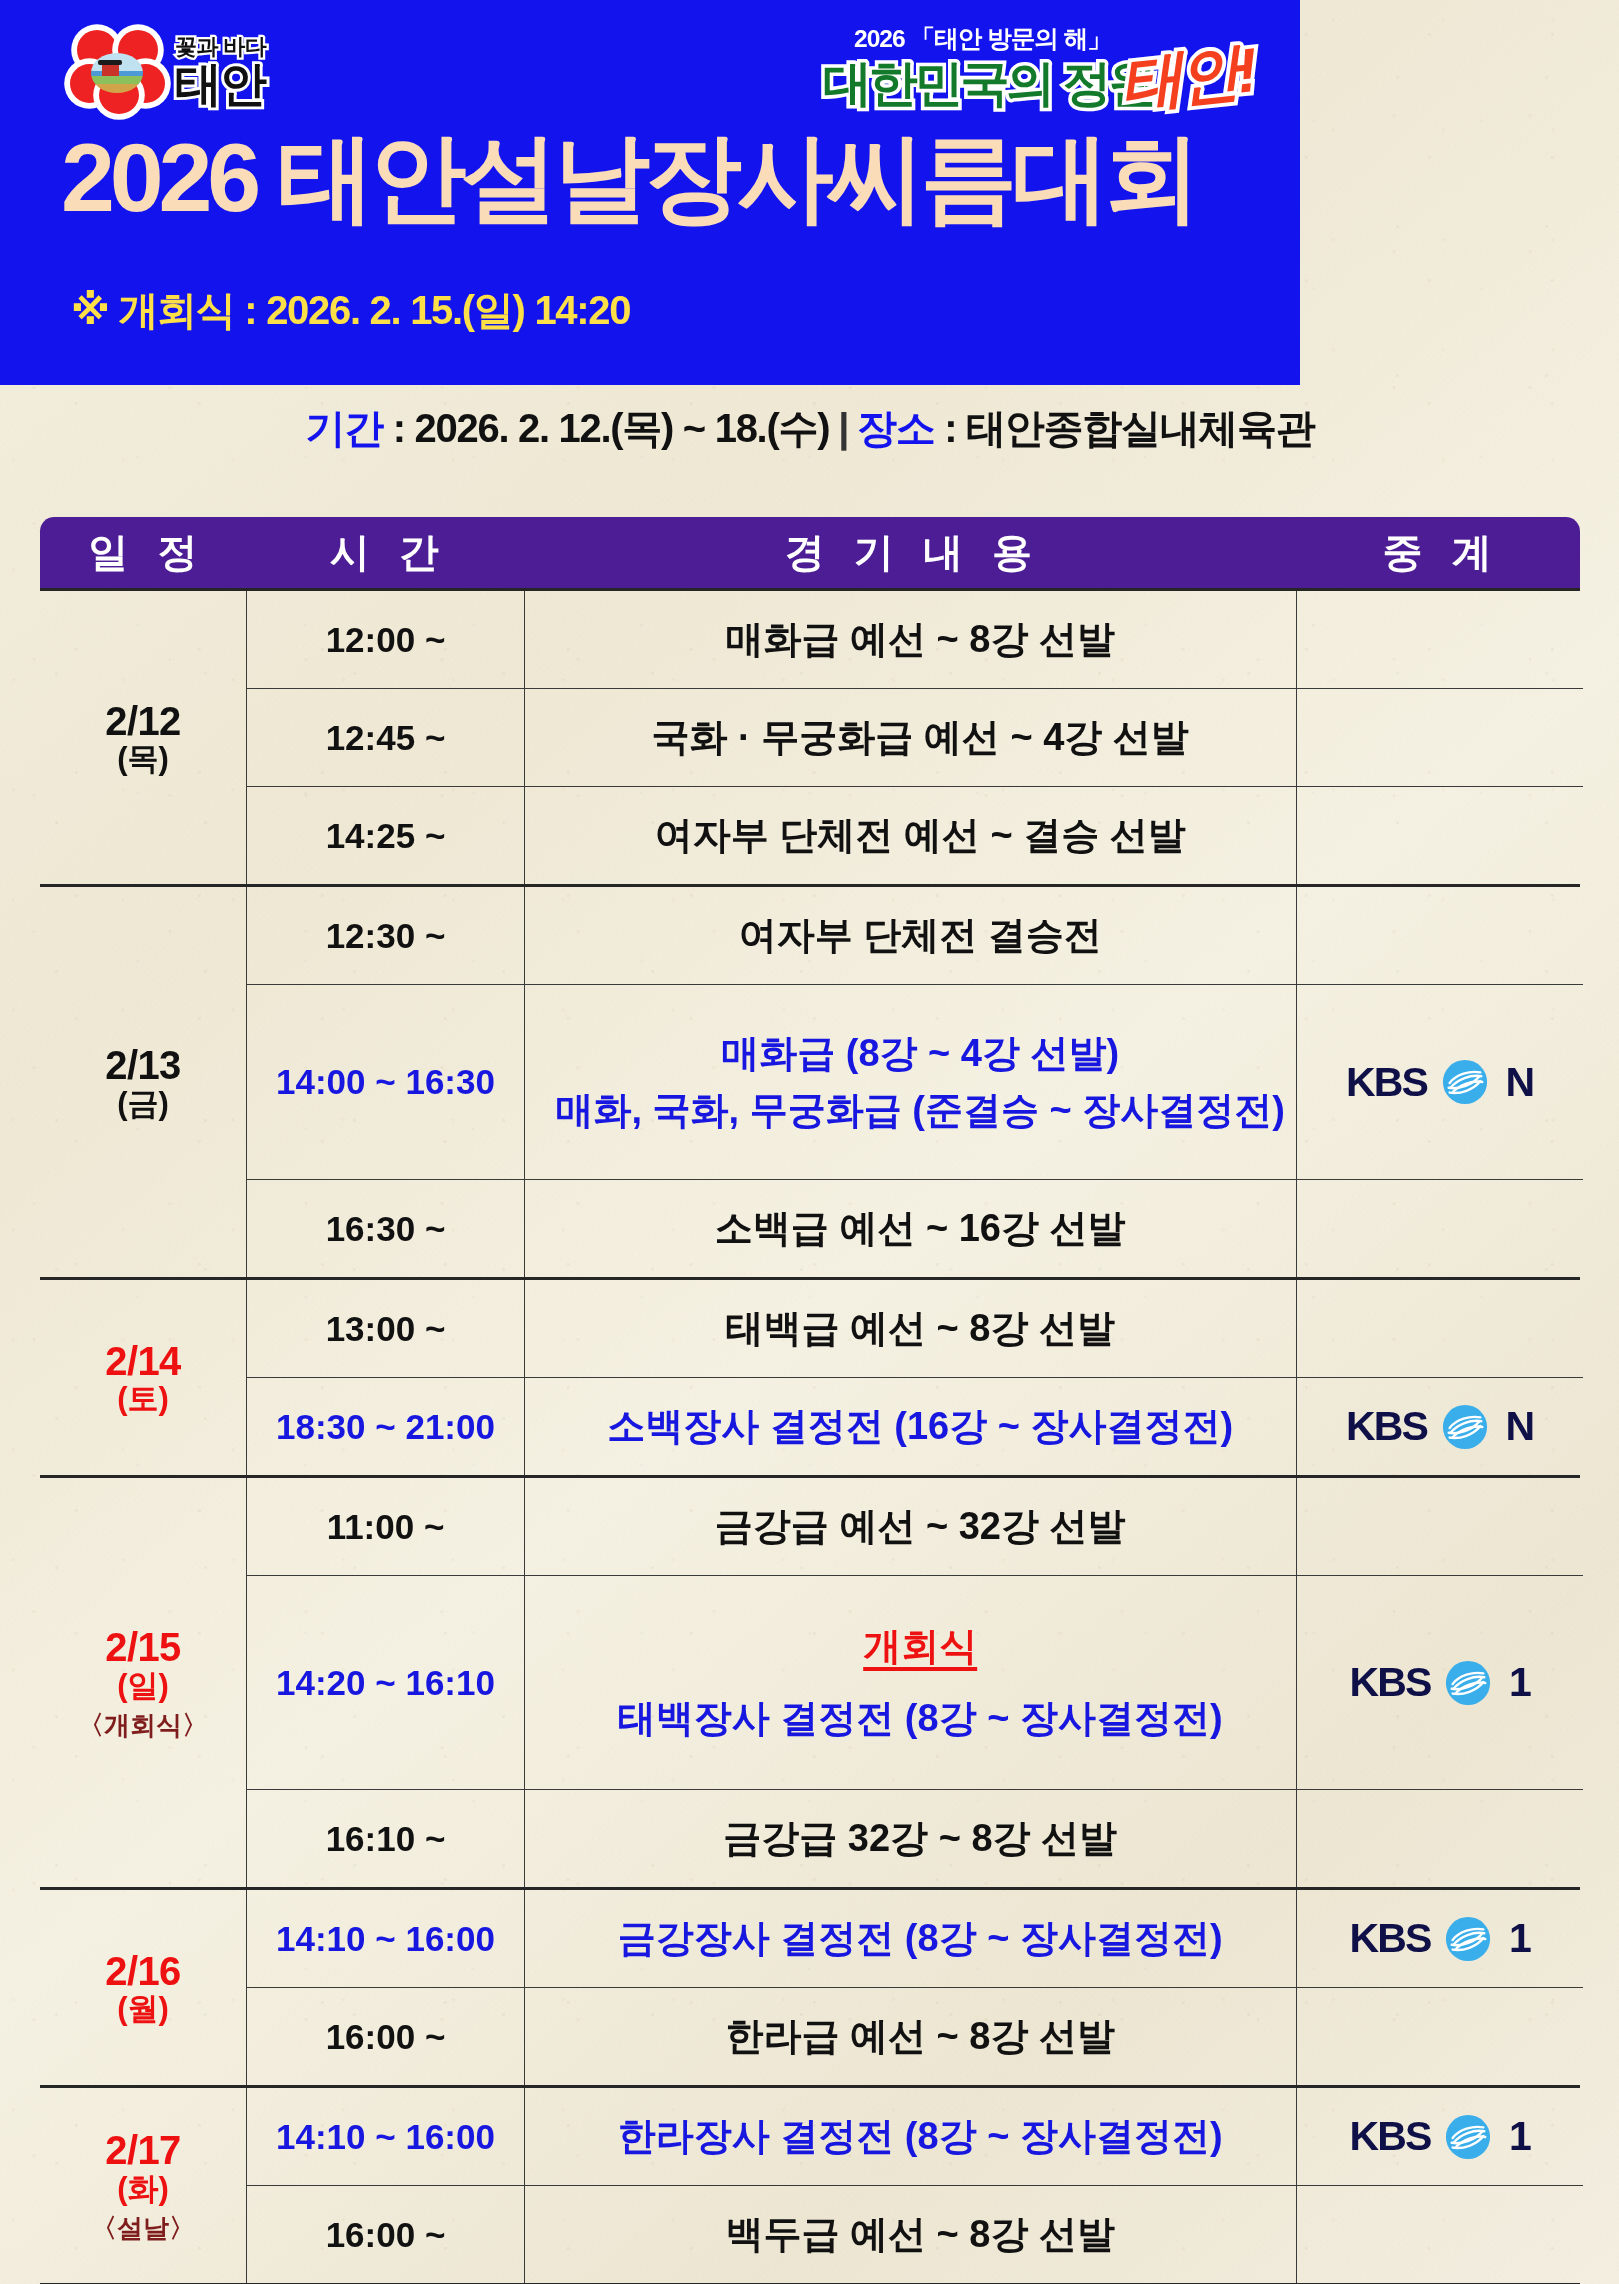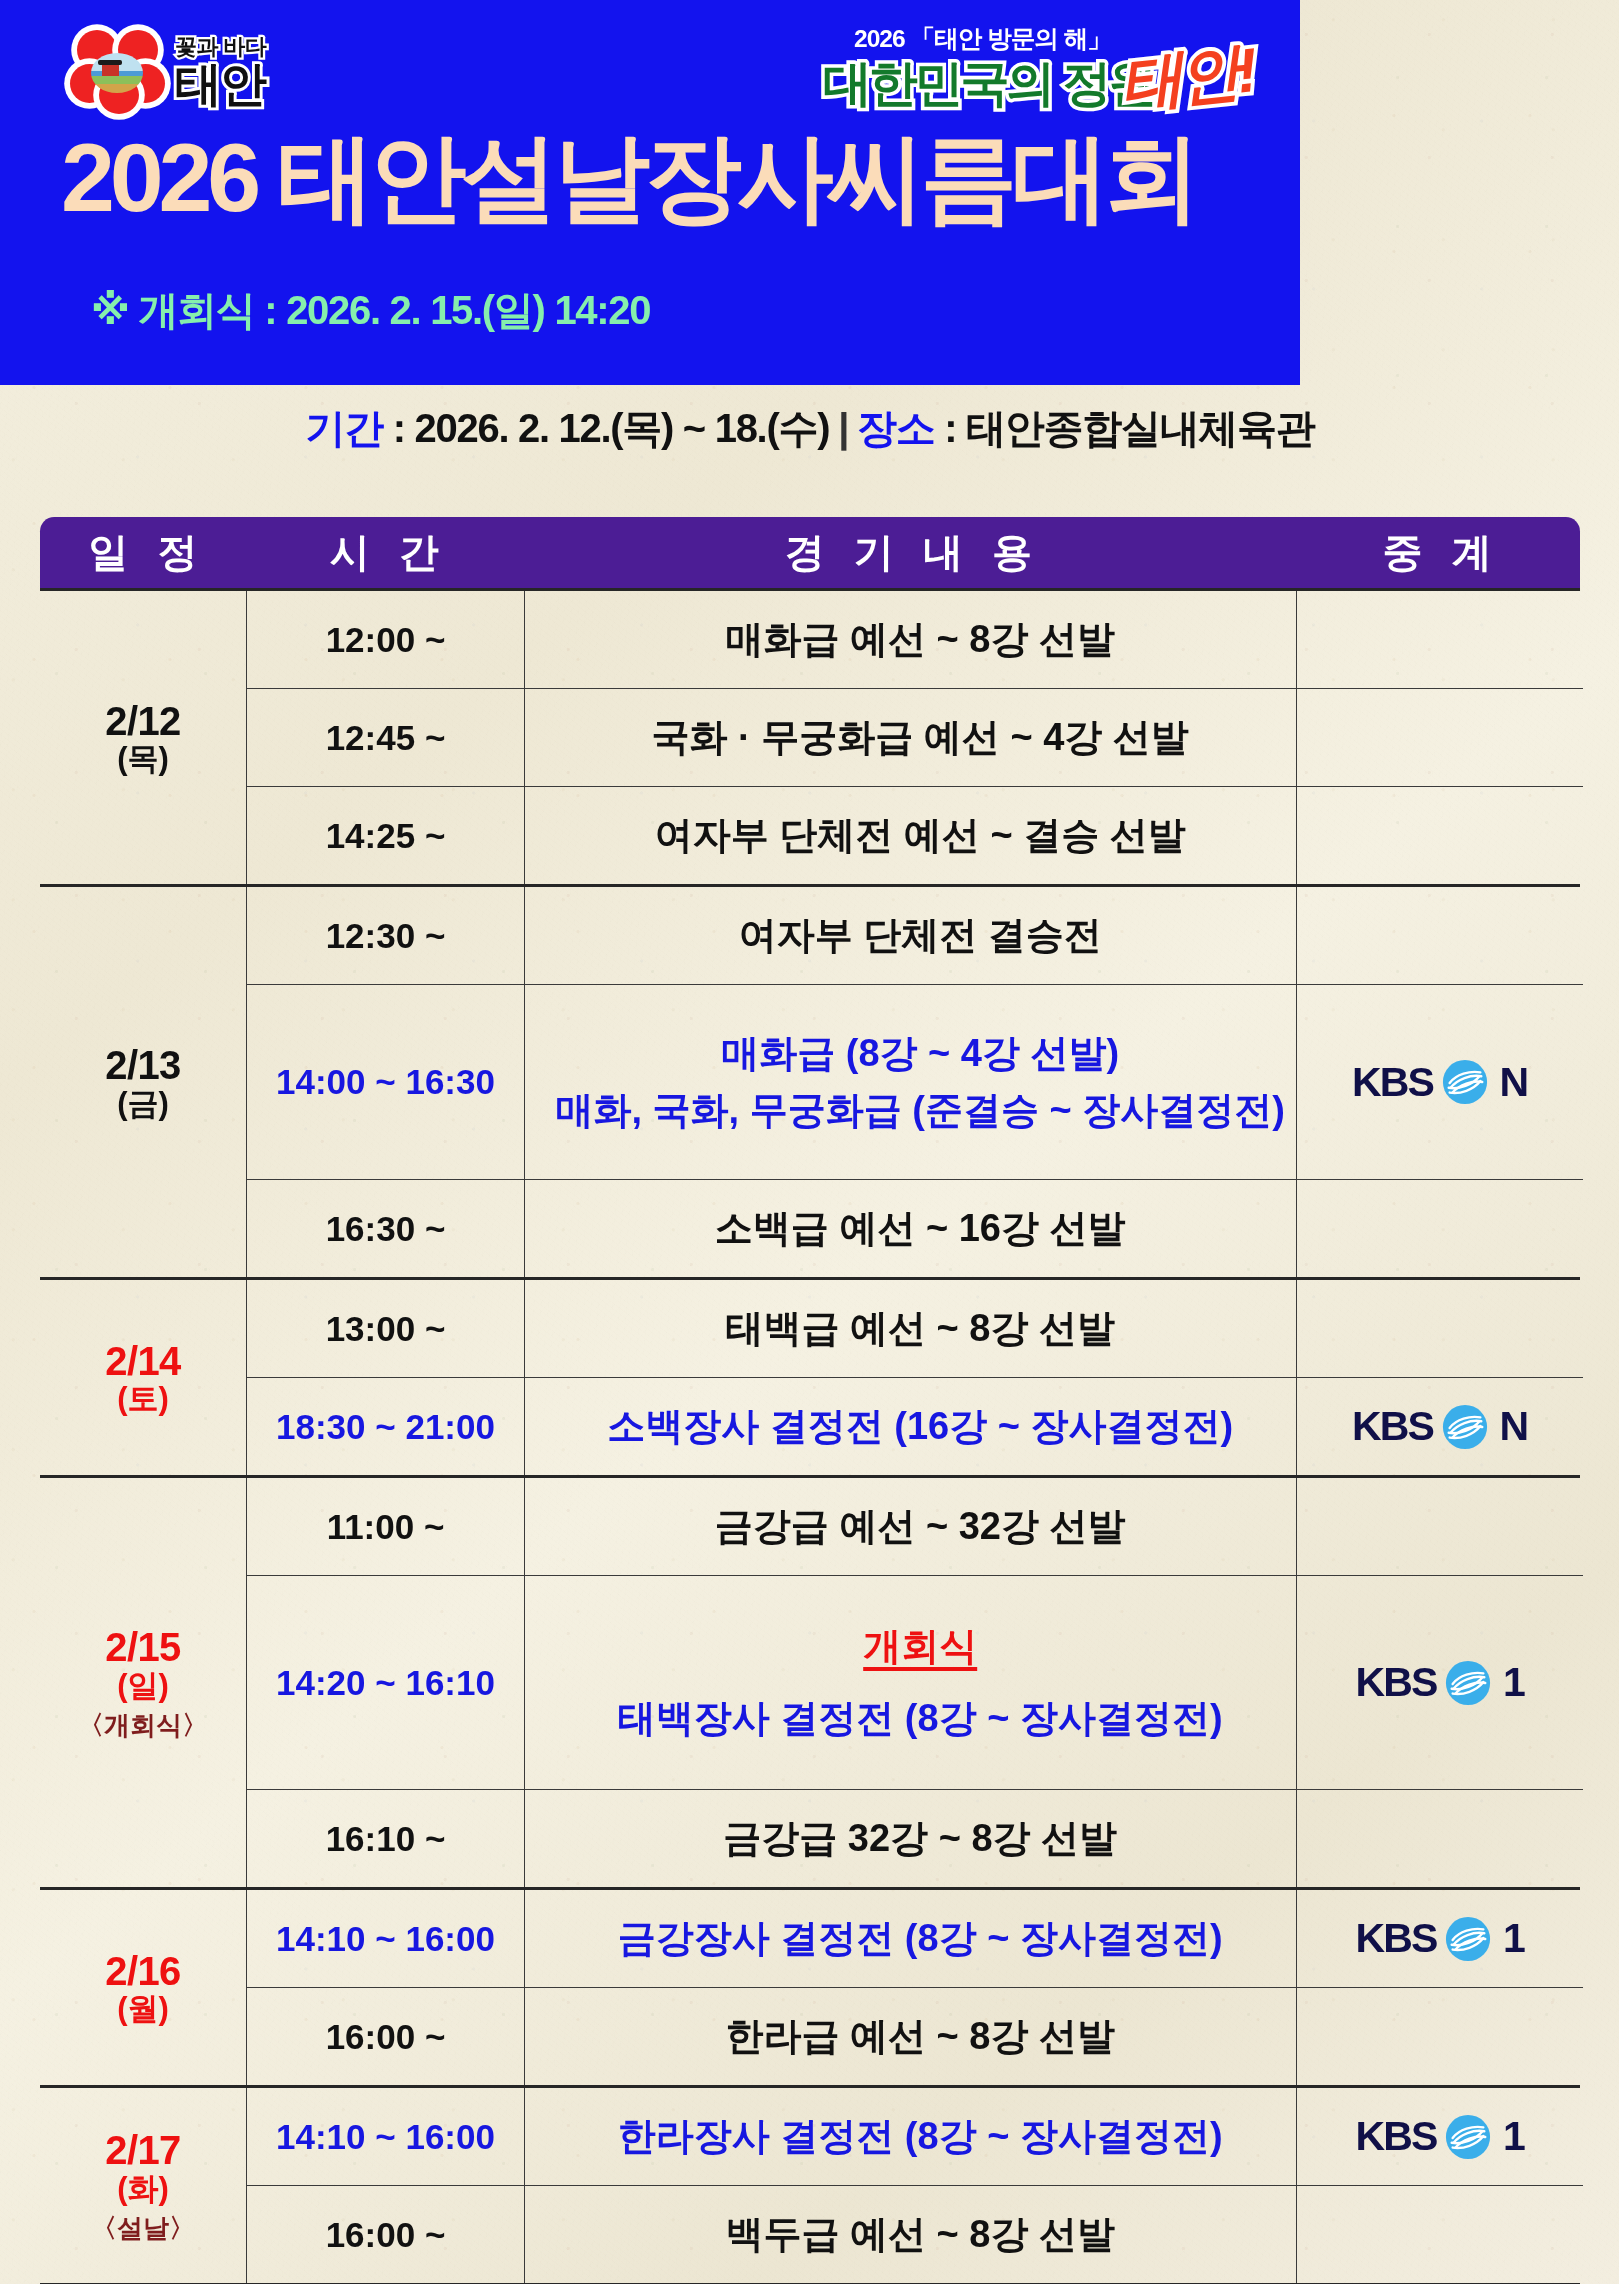--- a/index.html
+++ b/index.html
@@ -75,21 +75,21 @@
     transform:rotate(-6deg);font-style:italic;
   }
 
   #title{
     position:absolute;left:61px;top:129px;
     font-size:97px;font-weight:900;letter-spacing:-5.2px;
     color:#fbdcb9;white-space:nowrap;line-height:1;
   }
   #subtitle{
     position:absolute;left:71px;top:283px;
-    font-size:40px;font-weight:700;color:#86efac;white-space:nowrap;letter-spacing:-1.3px;margin-left:20px;
+    font-size:40px;font-weight:700;color:#fde047;white-space:nowrap;letter-spacing:-1.3px;
   }
 
   
   #infoline{
     position:absolute;left:0;top:401px;width:1620px;text-align:center;
     font-size:40px;font-weight:900;color:#111;letter-spacing:-1.3px;white-space:nowrap;
   }
   #infoline .key{color:#1313ee;}
   #infoline .sep{color:#333;font-weight:700;padding:0 9px;}
 
@@ -146,21 +146,21 @@
   .ecell .openline{color:#ee1111;font-weight:900;text-decoration:underline;
      text-underline-offset:7.8px;text-decoration-thickness:3.9px;margin-bottom:17px;}
   .ecell .l2{margin-top:1.3px;}
 
   
   .h-a{height:97px;}
   .h-big{height:194px;}
   .h-big2{height:213px;}
 
   
-  .kbs{display:flex;align-items:center;gap:8px;}
+  .kbs{display:flex;align-items:center;gap:14px;}
   .kbs .word{font-size:41px;font-weight:900;color:#101048;letter-spacing:-1.9px;font-family:"Liberation Sans",sans-serif;}
   .kbs .suffix{font-size:41px;font-weight:900;color:#101048;letter-spacing:-1.3px;margin-left:2.6px;}
   .kbs .swirl{width:48px;height:48px;flex:0 0 auto;}
 </style>
 </head>
 <body>
 
 <div id="paper"></div>
 <div id="grain"></div>
 

